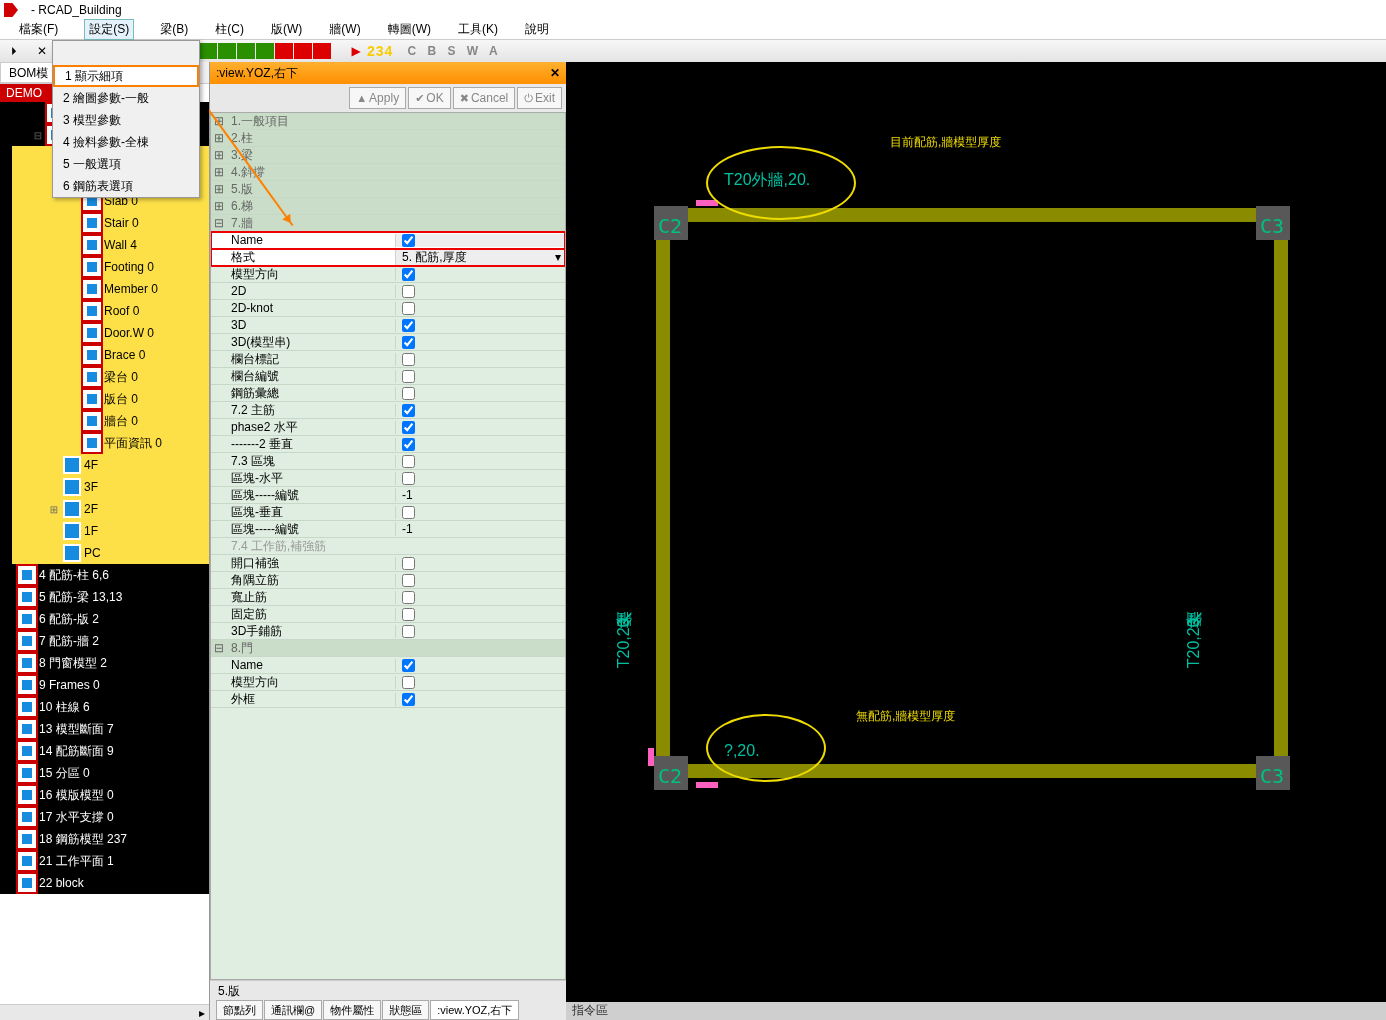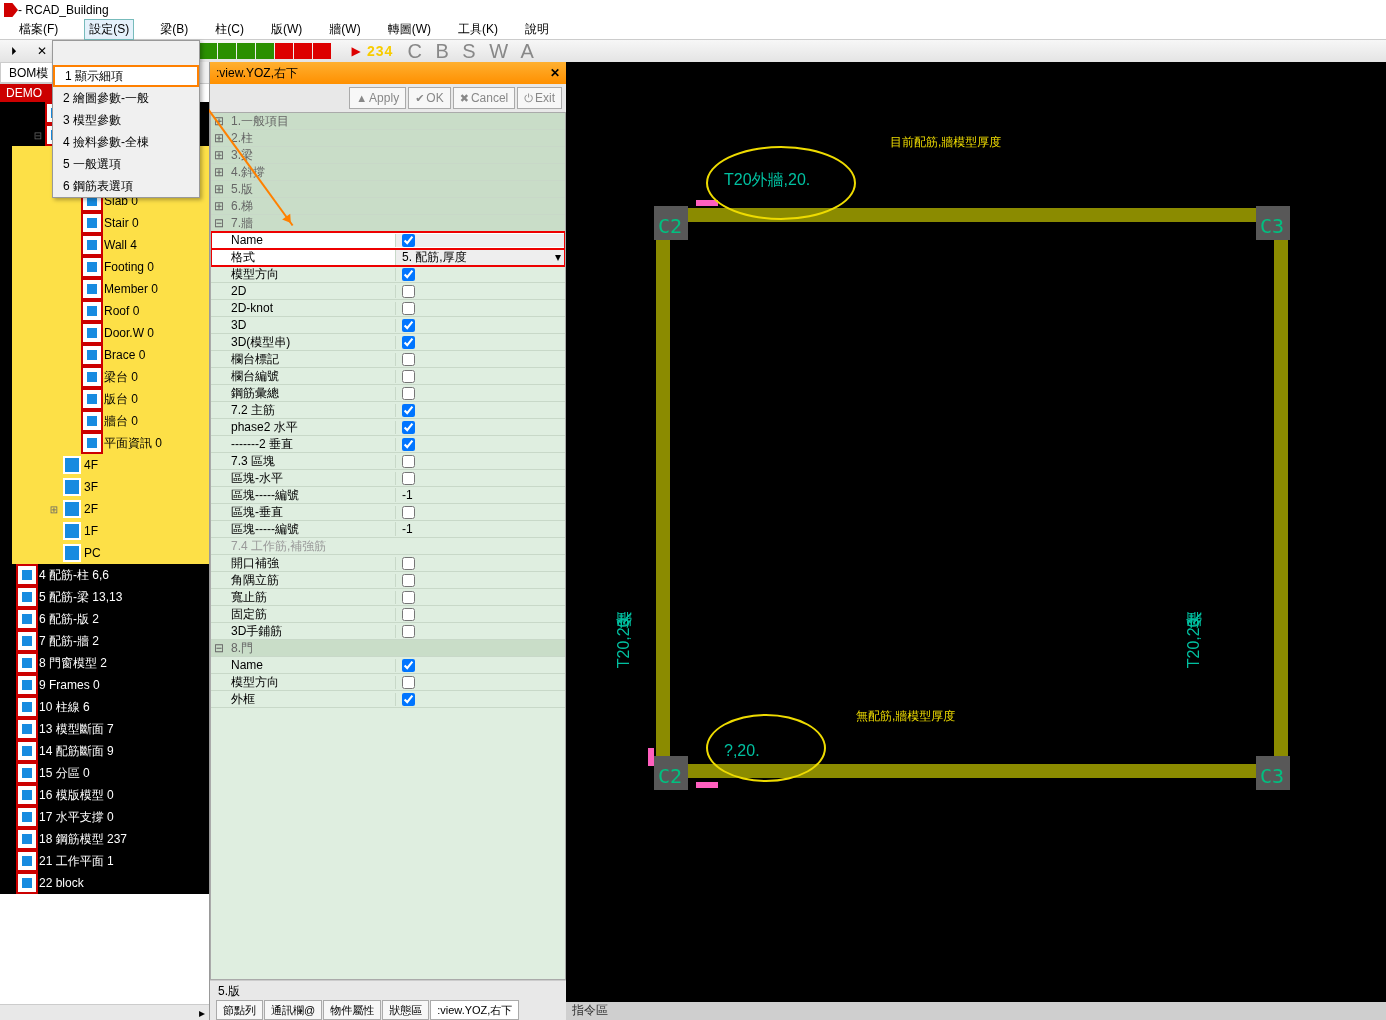--- a/index.html
+++ b/index.html
@@ -1,27 +1,27 @@
 <!DOCTYPE html>
 <html><head>
 <meta charset="utf-8">
 <style>
 * { margin:0; padding:0; box-sizing:border-box; font-family:"Microsoft JhengHei","Segoe UI",sans-serif; font-size:12px; }
 body { width:1386px; height:1020px; background:#fff; overflow:hidden; position:relative; }
-.titlebar { height:20px; display:flex; align-items:center; padding-left:4px; gap:0; }
+.titlebar { height:20px; display:flex; align-items:center; padding-left:4px; gap:13px; }
 .logo { width:14px; height:14px; background:#d00000; clip-path:polygon(0 0,60% 0,100% 50%,60% 100%,0 100%); }
 .titlebar .title { color:#000; }
 .menubar { height:20px; display:flex; align-items:center; padding-left:6px; gap:14px; border-bottom:1px solid #ccc; }
 .menubar span { cursor:default;margin-left:13px; }
 .toolbar { height:22px; background:linear-gradient(#f7f7f7,#e4e4e4); display:flex; align-items:center; padding-left:4px; gap:1px; }
 .tbbtn { width:20px; height:18px; display:inline-flex; align-items:center; justify-content:center; border:1px solid transparent; }
 .tbgreen { background:#2a9000; width:18px; height:16px; }
 .tbred { background:#d00; width:18px; height:16px; }
 .tb234 { font-weight:bold; color:#f8cc00; font-size:14px; }
-.tbcbs { font-weight:normal; color:#888; font-size:20px; letter-spacing:4px; }
+.tbcbs { font-weight:bold; color:#888; font-size:12px; letter-spacing:4px; }
 .tbsep { width:6px; }
 .main { display:flex; height:calc(1020px - 62px); }
 .leftpanel { width:210px; background:#fff; display:flex; flex-direction:column; border-right:1px solid #999; }
 .tabstrip { height:22px; background:#f0f0f0; display:flex; border-bottom:1px solid #ccc; }
 .tabstrip .tab { padding:2px 8px; border:1px solid #ccc; background:#fff; }
 .tree { flex:1; background:#fff; overflow:hidden; position:relative; }
 .demo { background:#c00; color:#fff; padding:2px 6px; width:52px; }
 .node { display:flex; align-items:center; height:22px; gap:3px; }
 .node .exp { width:12px; text-align:center; color:#666; font-size:10px; }
 .node .ico { width:18px; height:18px; }

